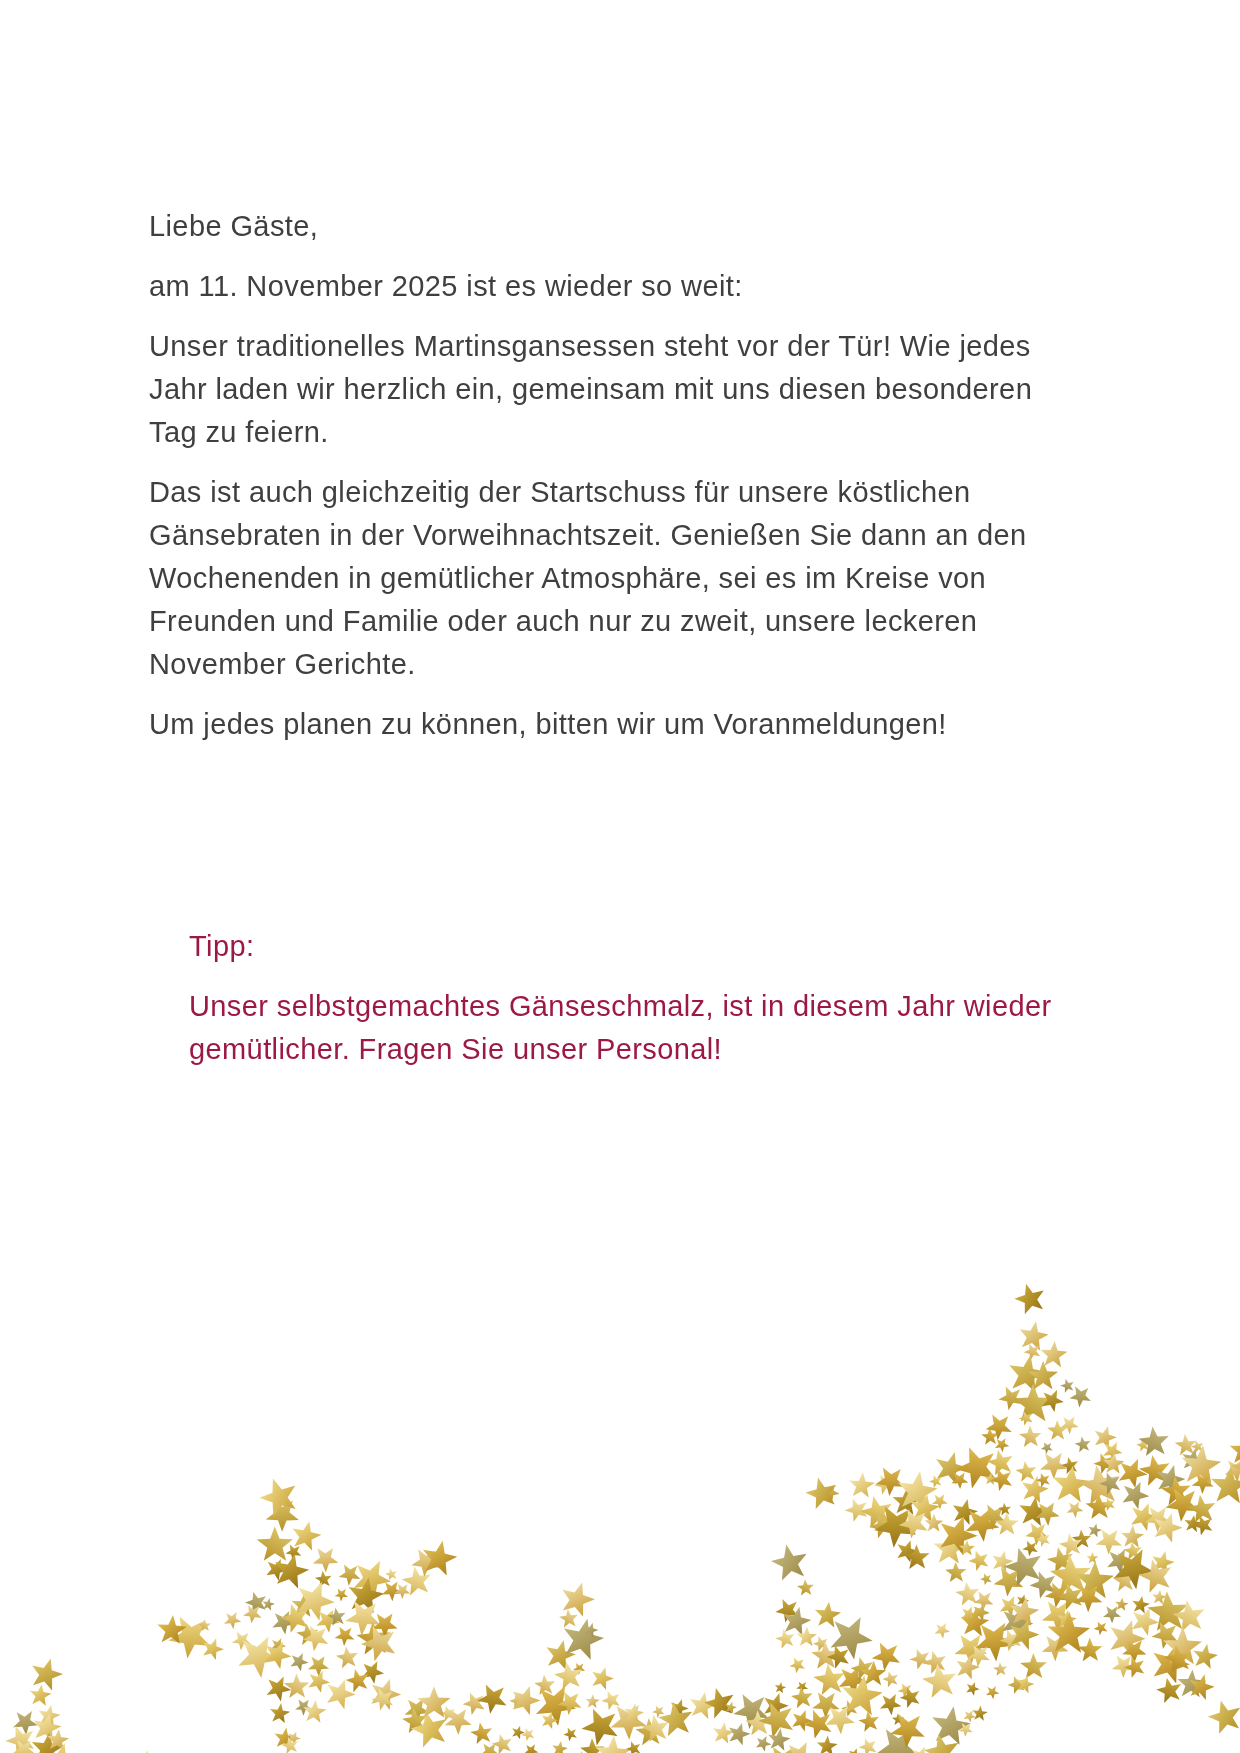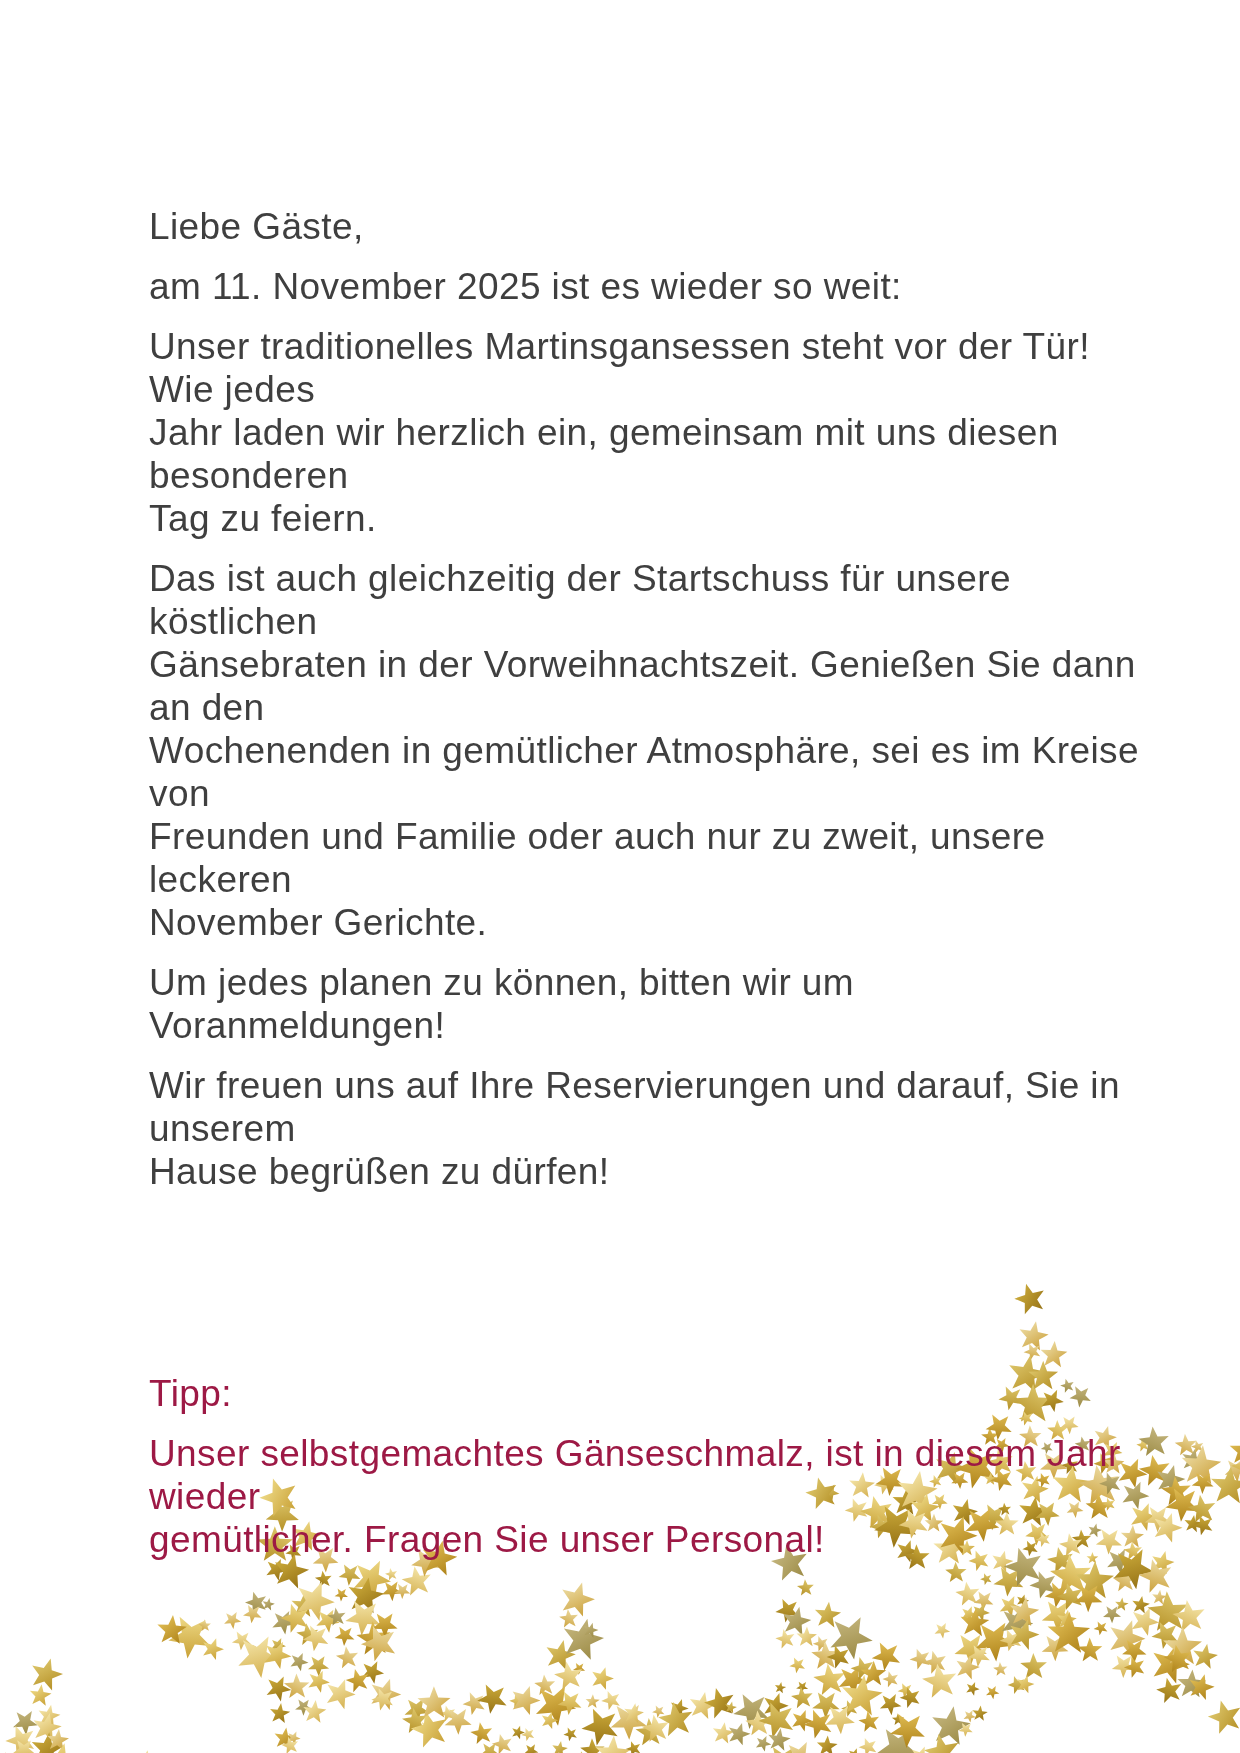--- a/index.html
+++ b/index.html
@@ -21,31 +21,32 @@
     width: 1240px;
     height: 1753px;
     pointer-events: none;
   }
   .letter {
     position: absolute;
     top: 205px;
     left: 149px;
     width: 1010px;
     color: var(--body-color, #3f3f3f);
-    font-size: 37px;
+    font-size: 29px;
     line-height: 43px;
     letter-spacing: 0.4px;
   }
   .letter p {
     margin: 0 0 17px 0;
     white-space: pre-line;
   }
   .tip {
     margin-top: 179px;
     color: var(--accent-color, #9d1945);
+    margin-left: 40px;
   }
   .tip-title {
     margin: 0 0 12px 0;
     white-space: pre-line;
   }
   .tip-text {
     margin: 0;
     white-space: pre-line;
   }
 </style>
@@ -467,22 +468,20 @@
     <p>am 11. November 2025 ist es wieder so weit:</p>
     <p>Unser traditionelles Martinsgansessen steht vor der Tür! Wie jedes
 Jahr laden wir herzlich ein, gemeinsam mit uns diesen besonderen
 Tag zu feiern.</p>
     <p>Das ist auch gleichzeitig der Startschuss für unsere köstlichen
 Gänsebraten in der Vorweihnachtszeit. Genießen Sie dann an den
 Wochenenden in gemütlicher Atmosphäre, sei es im Kreise von
 Freunden und Familie oder auch nur zu zweit, unsere leckeren
 November Gerichte.</p>
     <p>Um jedes planen zu können, bitten wir um Voranmeldungen!</p>
-    <p>Wir freuen uns auf Ihre Reservierungen und darauf, Sie in unserem
-Hause begrüßen zu dürfen!</p>
 
     <div class="tip">
       <p class="tip-title">Tipp:</p>
       <p class="tip-text">Unser selbstgemachtes Gänseschmalz, ist in diesem Jahr wieder
 gemütlicher. Fragen Sie unser Personal!</p>
     </div>
   </div>
 
 </div>
 

